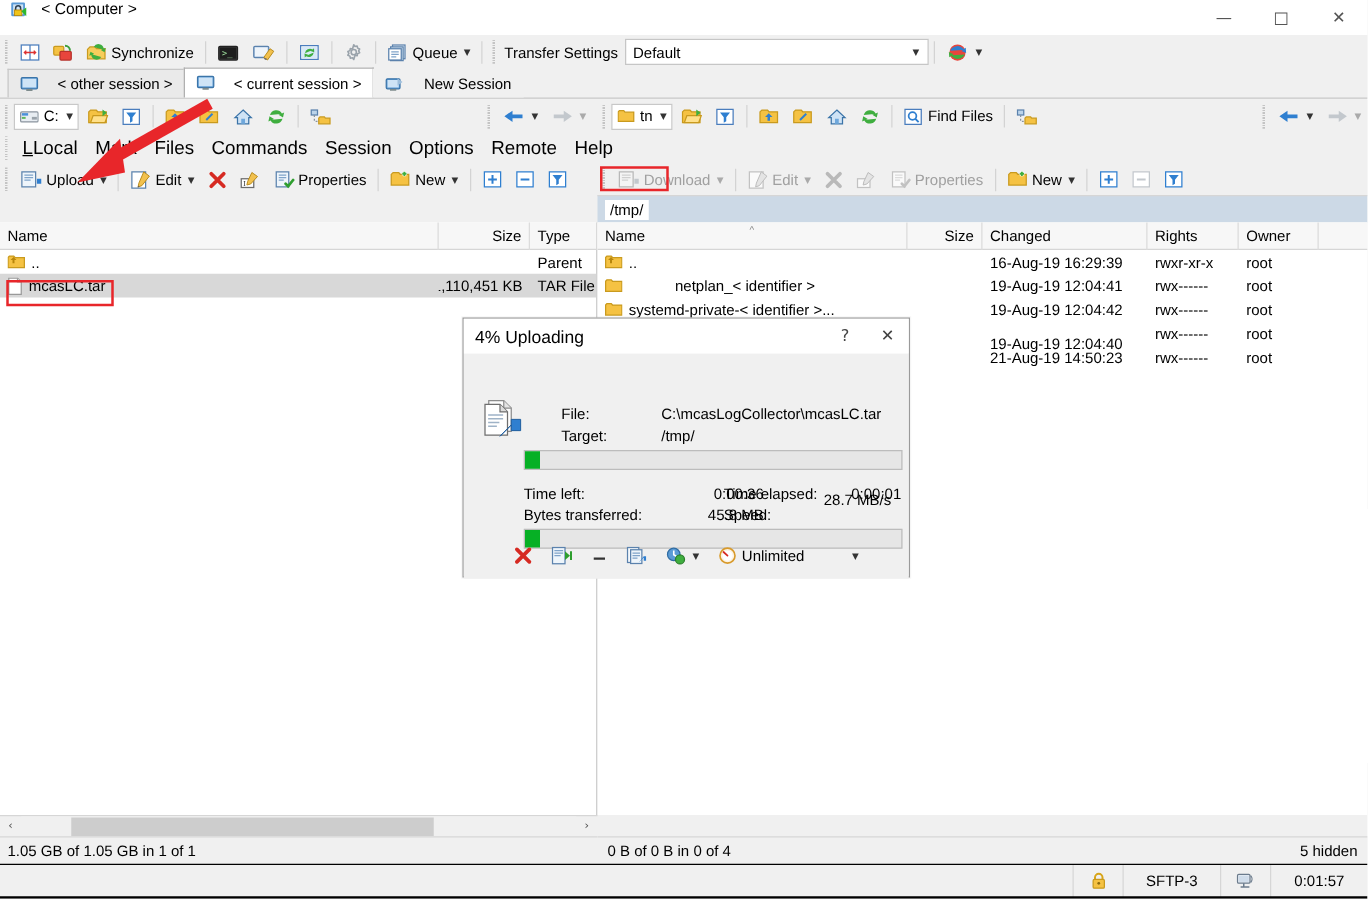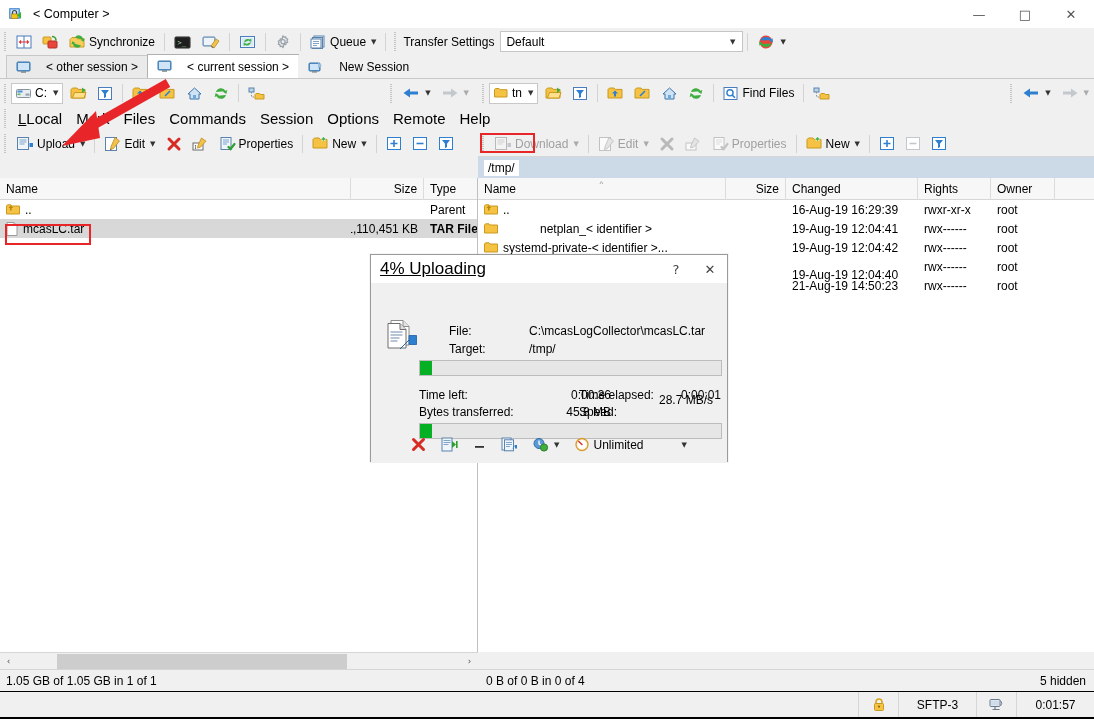--- a/index.html
+++ b/index.html
@@ -10,21 +10,21 @@
     background: #ffffff;
     font-family: "Liberation Sans", sans-serif;
     font-size: 12px;
     color: #000;
   }
   #app { position: relative; width: 1094px; height: 719px; background: #f0f0f0; }
 
   
   .titlebar {
     position: absolute; top: 0; left: 0; width: 1094px; height: 28px;
-    background: #ffffff; display: flex; align-items: center;
+    background: #ffffff; display: flex; 
   }
   .titlebar .tb-icon { margin-left: 8px; margin-right: 8px; }
   .titlebar .tb-text { font-size: 12.5px; color: #000; }
   .win-btns { position: absolute; right: 0; top: 0; height: 28px; display: flex; }
   .win-btn {
     width: 46px; height: 28px; display: flex; align-items: center; justify-content: center;
     color: #555; font-size: 13px; font-family: "DejaVu Sans", sans-serif;
   }
 
   
@@ -144,21 +144,21 @@
   .bb-cell.wide { min-width: 78px; }
   .bottomedge { position: absolute; top: 717px; left: 0; width: 1094px; height: 2px; background: #000; }
 
   
   .dialog {
     position: absolute; left: 370px; top: 254px; width: 358px; height: 208px;
     background: #f0f0f0; border: 1px solid #9a9a9a;
     box-shadow: 0 0 0 1px rgba(0,0,0,0.04);
   }
   .dlg-title { height: 28px; display: flex; align-items: center; background: #ffffff; }
-  .dlg-title .t { margin-left: 9px; font-size: 17px; text-decoration: underline; }
+  .dlg-title .t { margin-left: 9px; font-size: 14px; }
   .dlg-btns { margin-left: auto; display: flex; height: 28px; }
   .dlg-btn { width: 34px; height: 28px; display: flex; align-items: center; justify-content: center;
     color: #444; font-size: 13px; font-family: "DejaVu Sans", sans-serif; }
   .dlg-body { position: relative; height: 180px; background: #f0f0f0; }
 
   .dlg-ico { position: absolute; left: 14px; top: 36px; }
   .fieldlbl { position: absolute; font-size: 12px; }
   .fieldval { position: absolute; font-size: 12px; }
 
   .pbar { position: absolute; height: 16px; background: #e6e6e6; border: 1px solid #bcbcbc; }
@@ -814,21 +814,21 @@
         <div class="cell name" style="width:352px;">
           <span class="icon">
             <svg width="12" height="14" viewBox="0 0 12 14">
               <path d="M1 0.5h7l3 3V13.5H1z" fill="#fff" stroke="#9a9a9a"></path>
               <path d="M8 0.5v3h3" fill="#e8e8e8" stroke="#9a9a9a"></path>
             </svg>
           </span>
           <span>mcasLC.tar</span>
         </div>
         <div class="cell num" style="width:73px;">1,110,451 KB</div>
-        <div class="cell" style="width:53px;font-weight:bold;">TAR File</div>
+        <div class="cell" style="width:53px;">TAR File</div>
       </div>
     </div>
   </div>
 
   <div class="panel right">
     <div class="colhdr">
       <div class="col" style="width:248px;">
         <span>Name</span>
         <span class="sortmark">^</span>
       </div>

